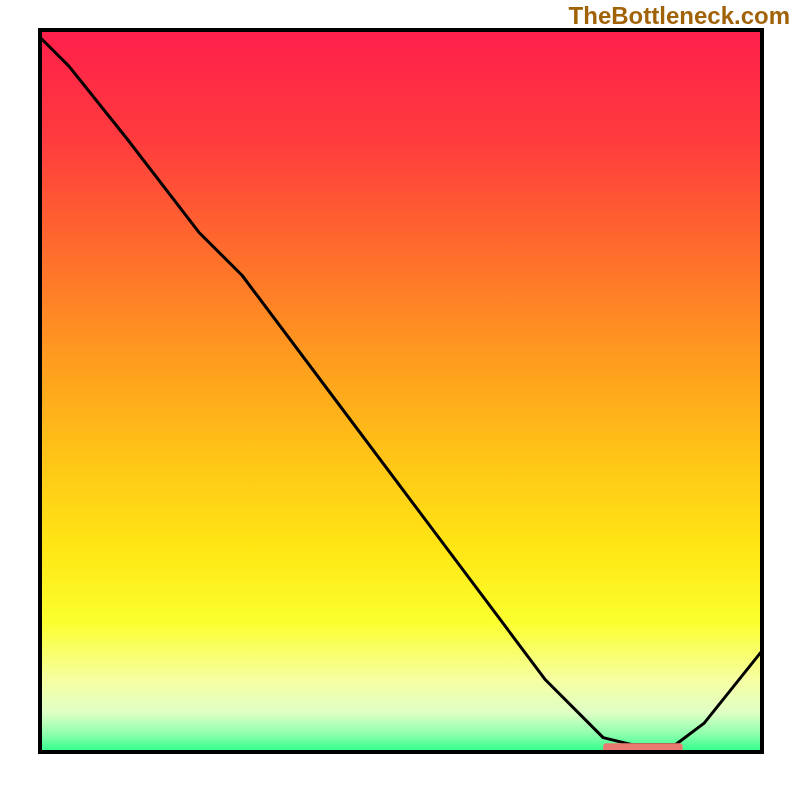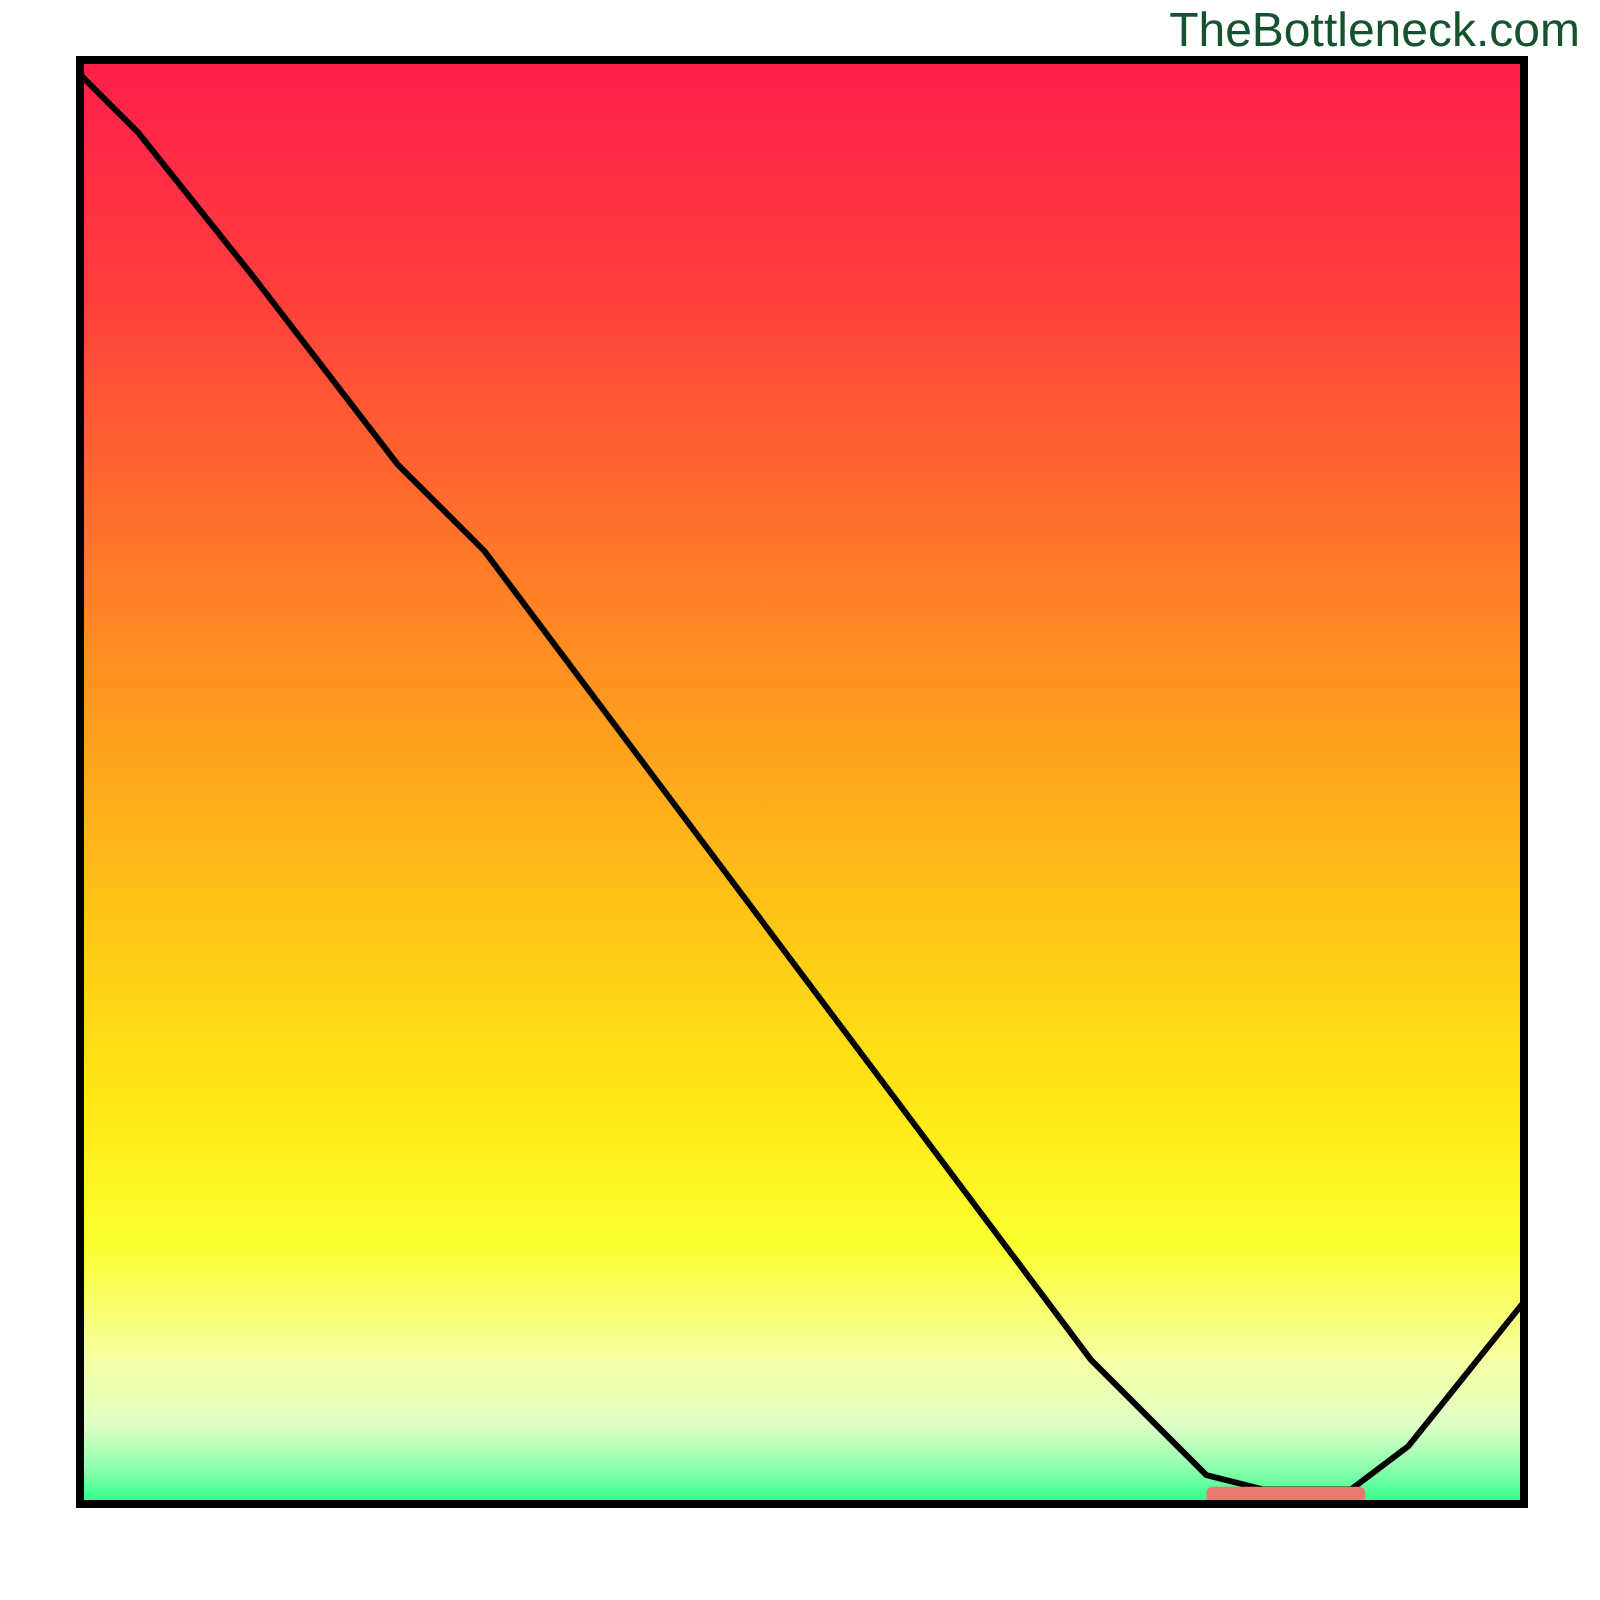--- a/index.html
+++ b/index.html
@@ -14,22 +14,22 @@
   .wrap {
     position: relative;
     width: 800px;
     height: 800px;
   }
   .watermark {
     position: absolute;
     top: 2px;
     right: 10px;
     font-size: 24px;
-    font-weight: 400;
-    color: #14532d;
+    font-weight: 700;
+    color: #a16207;
   }
   svg {
     position: absolute;
     top: 0;
     left: 0;
   }
 </style>
 </head>
 <body>
 

